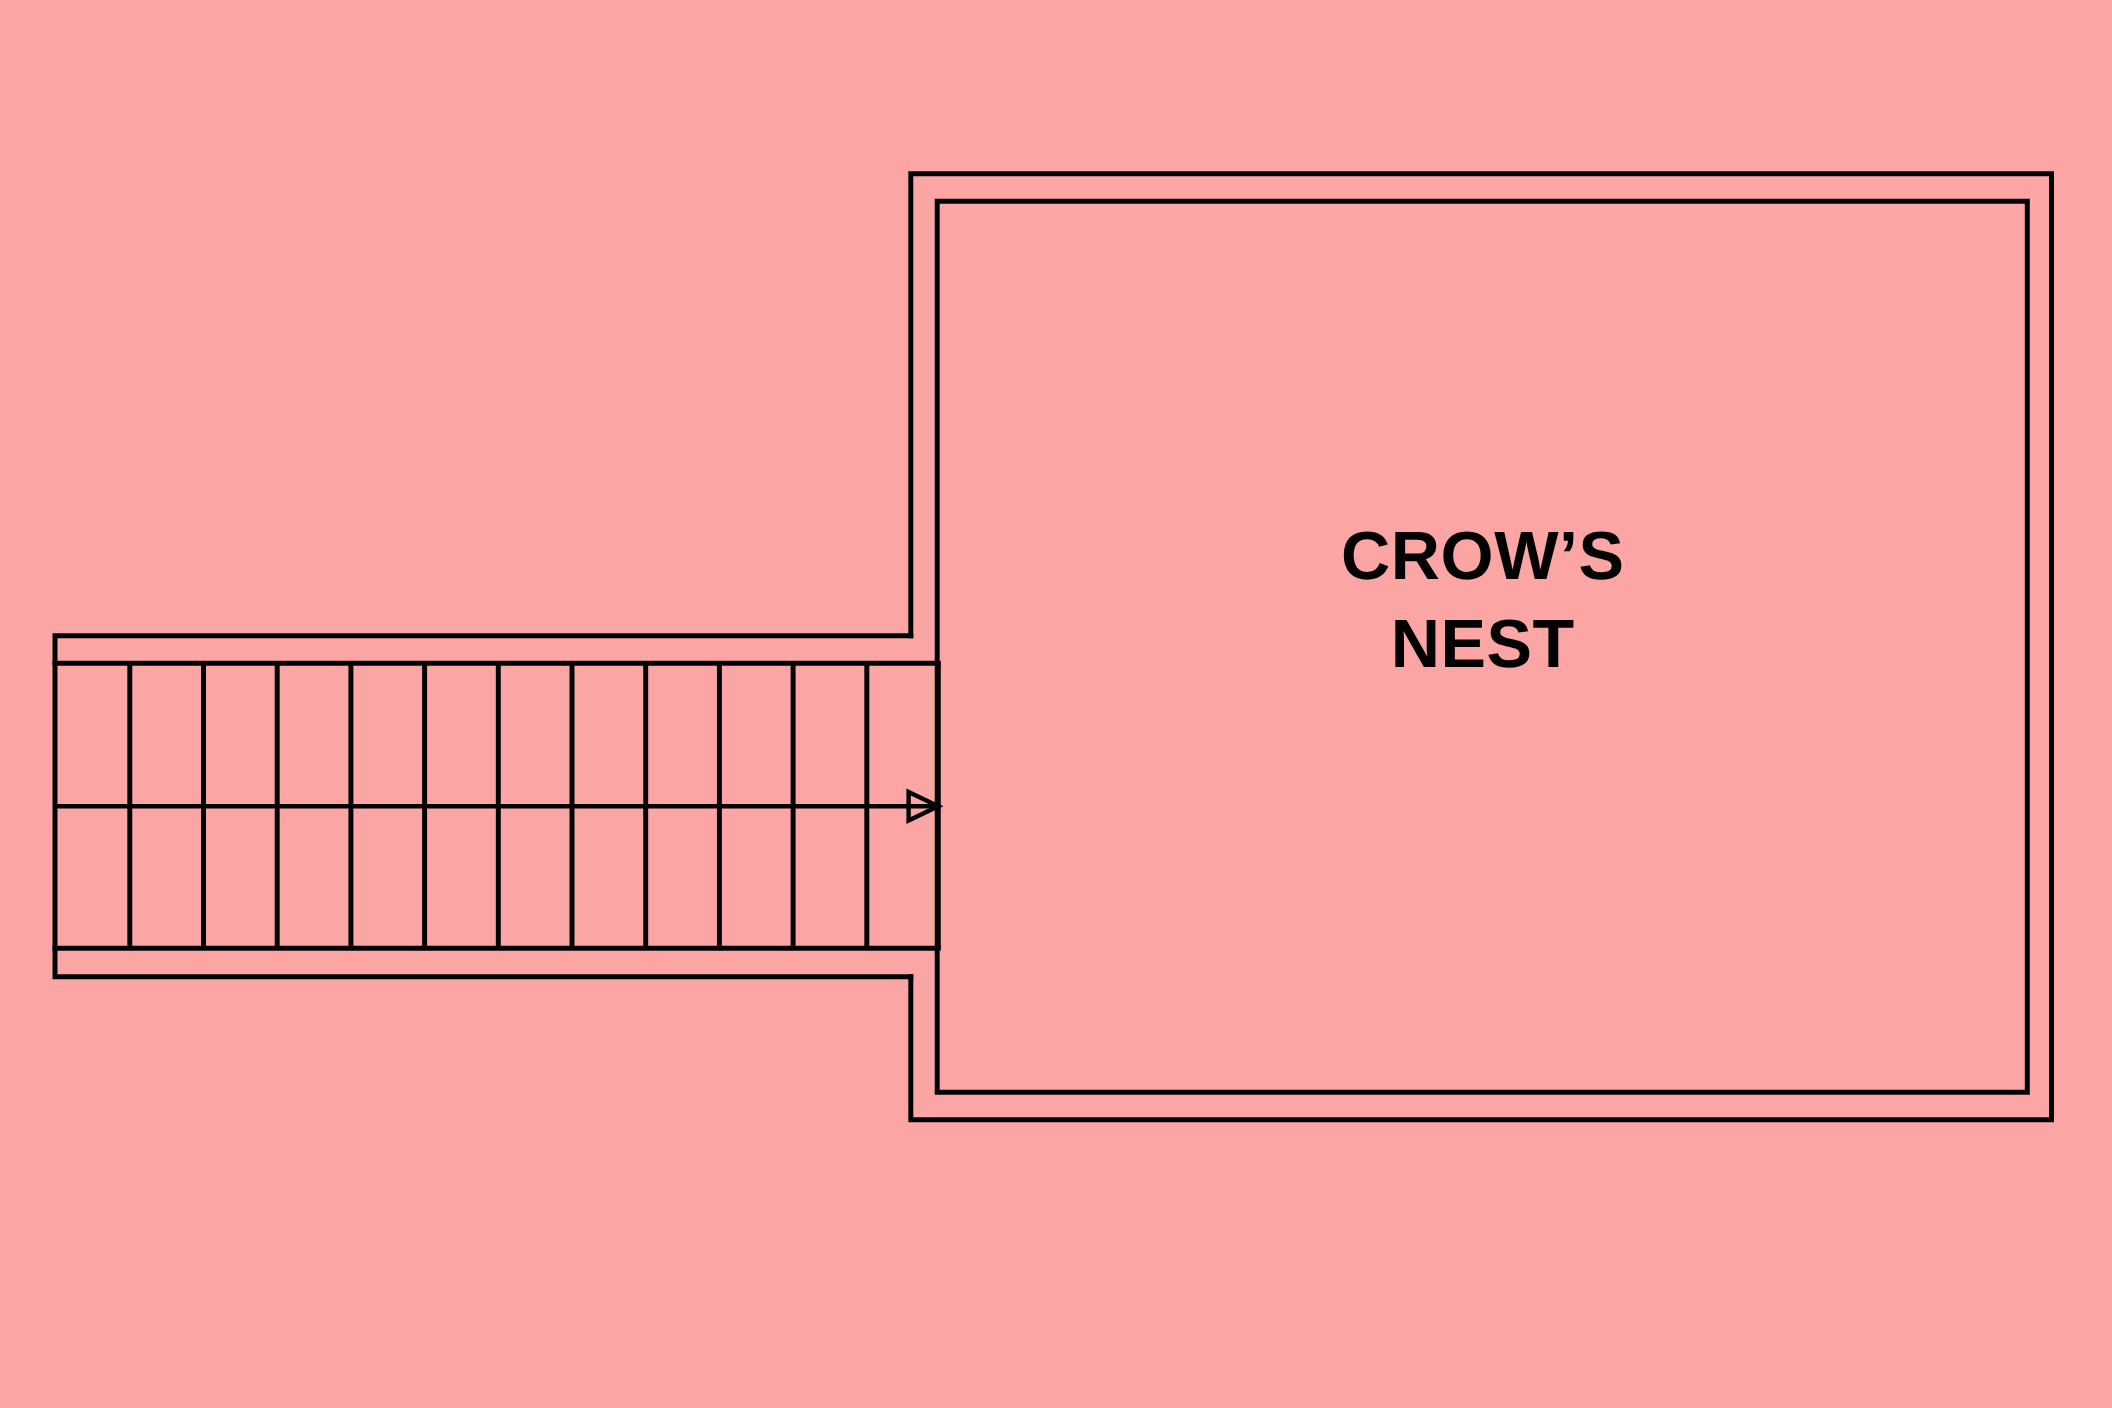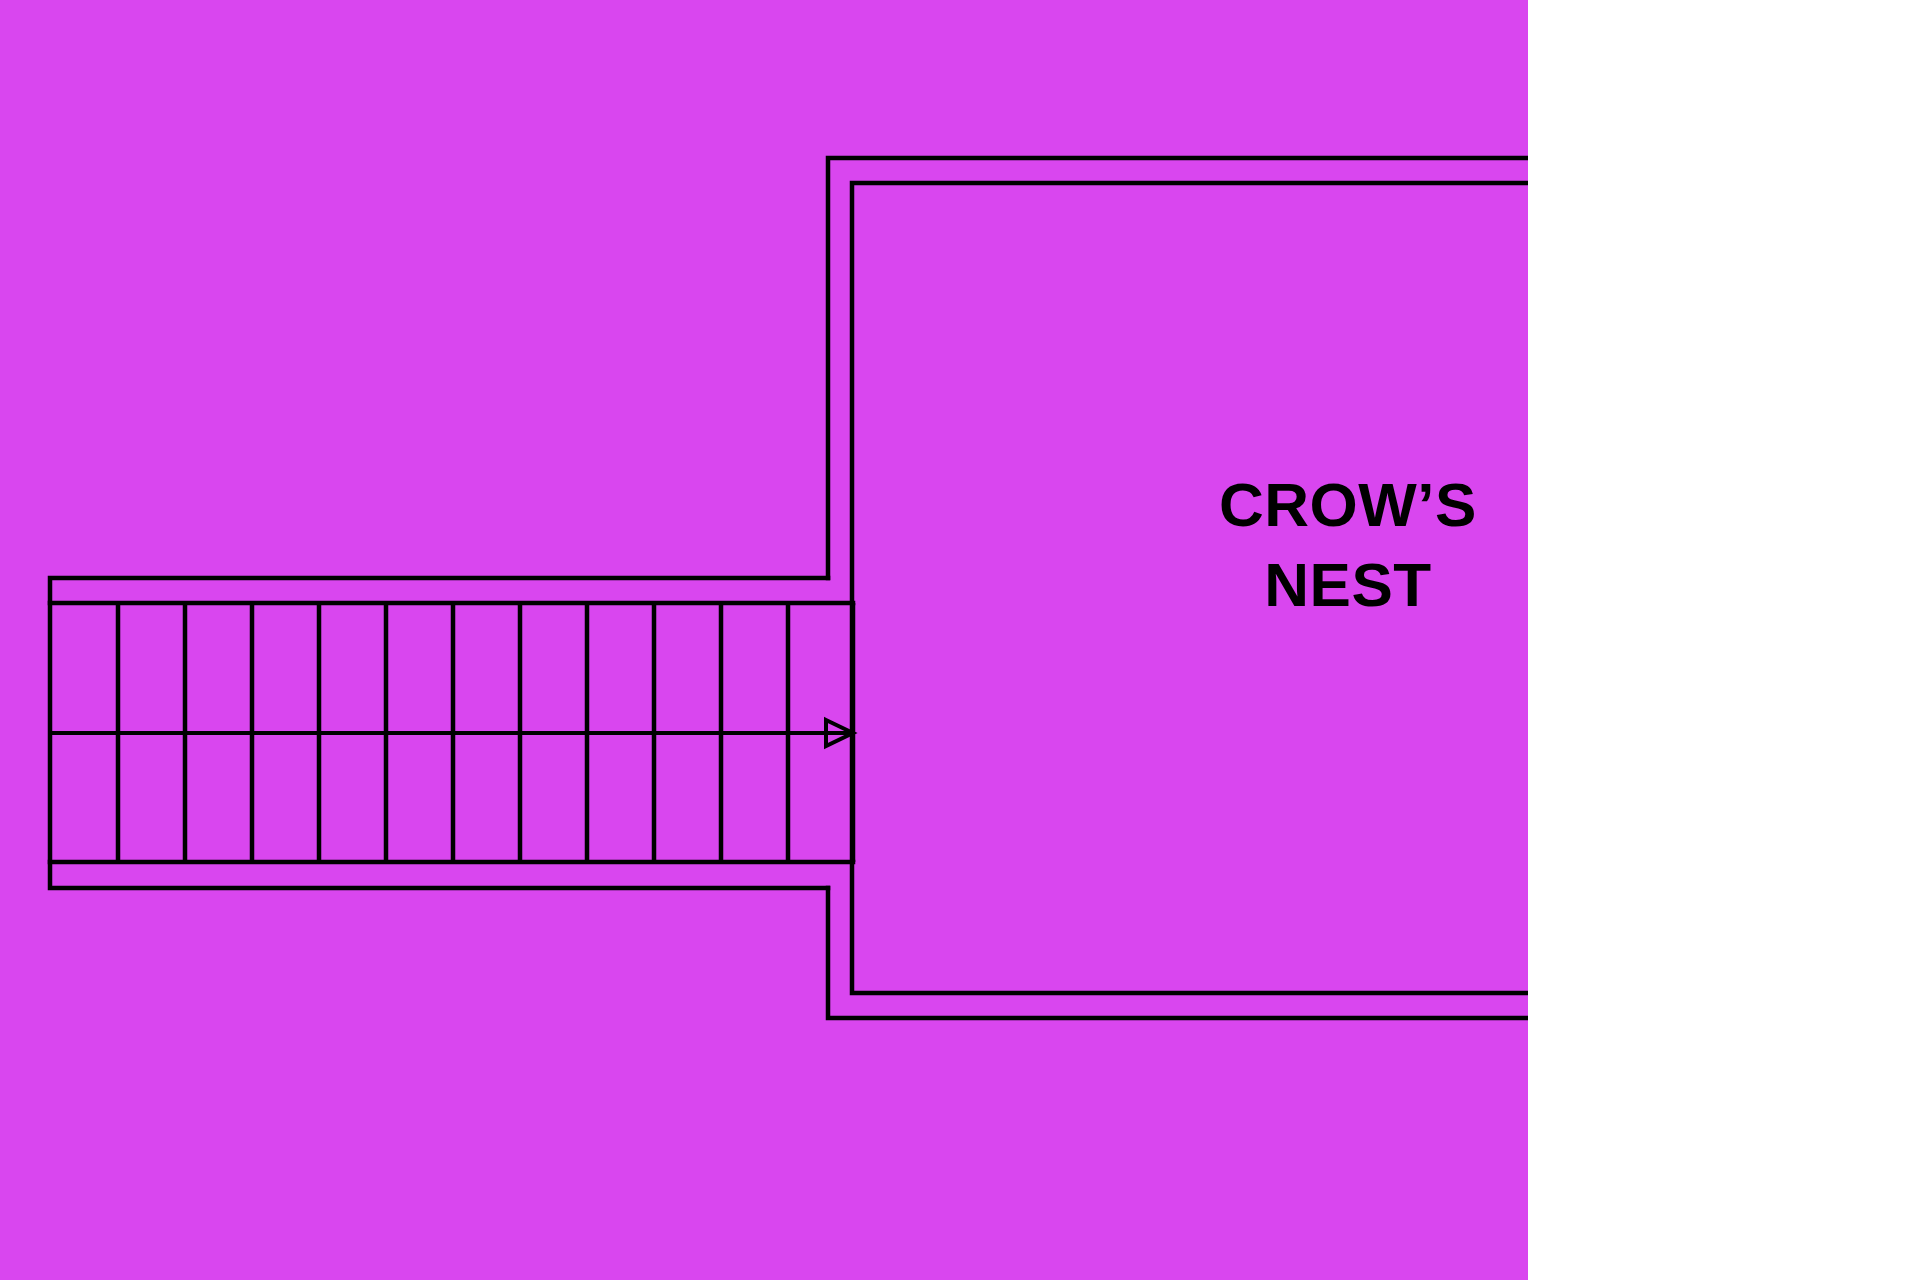--- a/index.html
+++ b/index.html
@@ -6,23 +6,23 @@
   html, body {
     margin: 0;
     padding: 0;
     background: #ffffff;
   }
   body {
     font-family: "Liberation Sans", sans-serif;
   }
   #plan-canvas {
     position: relative;
-    width: 1528px;
+    width: 1920px;
     height: 1280px;
-    background: #d946ef;
+    background: #fca5a5;
     overflow: hidden;
   }
   #plan-svg {
     position: absolute;
     left: 0;
     top: 0;
     width: 1920px;
     height: 1280px;
     display: block;
   }

